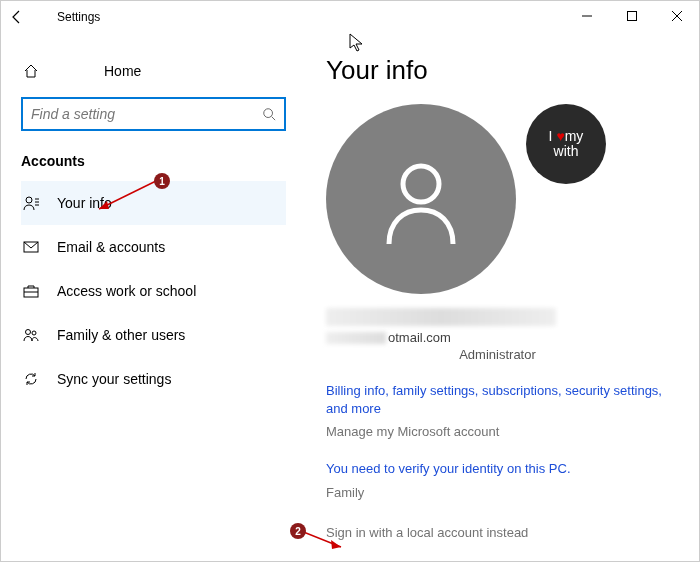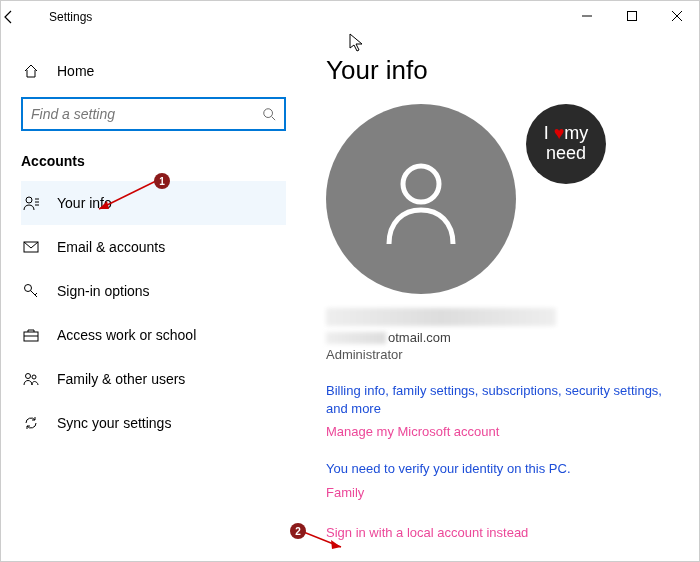--- a/index.html
+++ b/index.html
@@ -1,46 +1,46 @@
 <!DOCTYPE html>
 <html><head>
 <meta charset="utf-8">
 <style>
 * { margin: 0; padding: 0; box-sizing: border-box; font-family: "Segoe UI", sans-serif; }
 body { width: 700px; height: 562px; background: #fff; border: 1px solid #ccc; position: relative; overflow: hidden; }
-.titlebar { height: 32px; display: flex; align-items: center; padding-left: 0; }
+.titlebar { height: 32px; display: flex; align-items: center; padding-left: 8px; }
 .titlebar .back { width: 24px; text-align: center; font-size: 16px; cursor: pointer; }
 .titlebar .title { margin-left: 24px; font-size: 12px; }
 .winctrl { position: absolute; top: 0; right: 0; display: flex; }
 .winctrl div { width: 45px; height: 30px; display: flex; align-items: center; justify-content: center; font-size: 12px; cursor: pointer; }
 .winctrl svg { width: 10px; height: 10px; }
 .layout { display: flex; height: calc(100% - 32px); }
 .sidebar { width: 305px; padding: 0 20px 0 20px; }
-.home-row { display: flex; align-items: center; height: 40px; margin-top: 18px; cursor: pointer; }
+.home-row { display: flex; align-items: center; height: 40px; margin-top: 18px; cursor: pointer; gap: 47px; }
 .home-row .icon, .nav-item .icon { width: 20px; display: flex; justify-content: center; margin-right: 16px; }
 .home-row span, .nav-item span { font-size: 14px; }
 .searchbox { margin-top: 6px; border: 2px solid #0078d7; height: 34px; display: flex; align-items: center; padding: 0 8px; gap: 28px; }
 .searchbox input { border: none; outline: none; flex: 1; font-size: 14px; background: transparent; }
 .searchbox input::placeholder { color: #777; font-style: italic; }
 .searchbox .sicon { color: #555; }
 .section-header { font-weight: 600; font-size: 14px; margin-top: 22px; margin-bottom: 12px; }
 .nav-item { display: flex; align-items: center; height: 44px; cursor: pointer; }
 .nav-item.selected { background: rgba(0,120,215,0.06); }
 .content { flex: 1; padding: 22px 30px 0 20px; overflow: hidden; }
 .content h1 { font-size: 26px; font-weight: 500; margin-bottom: 18px; }
 .avatars { display: flex; align-items: flex-start; gap: 10px; }
 .avatar-main { width: 190px; height: 190px; border-radius: 50%; background: #808080; display: flex; align-items: center; justify-content: center; }
-.avatar-small { width: 80px; height: 80px; border-radius: 50%; background: #2a2a2a; display: flex; align-items: center; justify-content: center; color: #fff; font-family: serif; font-size: 18px; position: relative; }
+.avatar-small { width: 80px; height: 80px; border-radius: 50%; background: #2a2a2a; display: flex; align-items: center; justify-content: center; color: #fff; font-family: serif; font-size: 14px; position: relative; }
 .avatar-small .heart { color: #d00; }
 .redacted { margin-top: 14px; width: 230px; height: 18px; background: linear-gradient(90deg,#eee,#ddd,#eee); filter: blur(2px); border-radius: 2px; }
 .email-row { font-size: 13px; color: #404040; margin-top: 4px; display: flex; align-items: center; }
 .email-blur { display: inline-block; width: 60px; height: 12px; background: linear-gradient(90deg,#eee,#ddd); filter: blur(2px); margin-right: 2px; }
-.role { font-size: 13px; color: #555; margin-top: 2px; }
+.role { font-size: 13px; color: #555; margin-top: 2px; text-align: center; }
 .desc { font-size: 13px; color: #1d4ed8; margin-top: 20px; line-height: 1.4; }
-.link { color: #ec4899; font-size: 13px; cursor: pointer; margin-top: 6px; display: inline-block; }
+.link { color: #737373; font-size: 13px; cursor: pointer; margin-top: 6px; display: inline-block; }
 .badge { position: absolute; width: 16px; height: 16px; border-radius: 50%; background: #8b1a1a; color: #fff; font-size: 10px; font-weight: bold; display: flex; align-items: center; justify-content: center; z-index: 10; }
 .badge1 { top: 172px; left: 153px; }
 .badge2 { top: 522px; left: 289px; }
 .arrow { position: absolute; z-index: 9; }
 .cursor { position: absolute; top: 32px; left: 348px; z-index: 20; }
 svg { display: block; }
 </style>
 </head>
 <body>
 
@@ -111,30 +111,20 @@
     <div class="nav-item">
       <span class="icon">
         <svg width="16" height="16" viewBox="0 0 16 16">
             <rect x="1" y="3" width="14" height="10" stroke="#000" fill="none"></rect>
             <path d="M1 3 L8 9 L15 3" stroke="#000" fill="none"></path>
           </svg>
       </span>
       <span>Email &amp; accounts</span>
     </div>
 
-    <div class="nav-item">
-      <span class="icon">
-        <svg width="16" height="16" viewBox="0 0 16 16">
-            <circle cx="5" cy="5" r="3.5" stroke="#000" fill="none"></circle>
-            <line x1="7.5" y1="7.5" x2="14" y2="14" stroke="#000"></line>
-            <line x1="12" y1="12" x2="14" y2="10" stroke="#000"></line>
-          </svg>
-      </span>
-      <span>Sign-in options</span>
-    </div>
 
     <div class="nav-item">
       <span class="icon">
         <svg width="16" height="16" viewBox="0 0 16 16">
             <rect x="1" y="5" width="14" height="9" stroke="#000" fill="none"></rect>
             <path d="M5 5 V3 H11 V5" stroke="#000" fill="none"></path>
             <line x1="1" y1="9" x2="15" y2="9" stroke="#000"></line>
           </svg>
       </span>
       <span>Access work or school</span>
@@ -169,21 +159,21 @@
     <div class="avatars">
       <div class="avatar-main">
         <svg width="100" height="100" viewBox="0 0 100 100">
           <circle cx="50" cy="35" r="18" stroke="#fff" stroke-width="5" fill="none"></circle>
           <path d="M18 95c0-22 14-34 32-34s32 12 32 34" stroke="#fff" stroke-width="5" fill="none"></path>
         </svg>
       </div>
       <div class="avatar-small">
         <div style="text-align:center;line-height:1.1;">
           <span>I <span class="heart">♥</span>my</span><br>
-          <span>need</span>
+          <span>with</span>
         </div>
       </div>
     </div>
 
     <div class="redacted"></div>
     <div class="email-row">
       <span class="email-blur"></span>
         <span>otmail.com</span>
     </div>
     <div class="role">Administrator</div>

